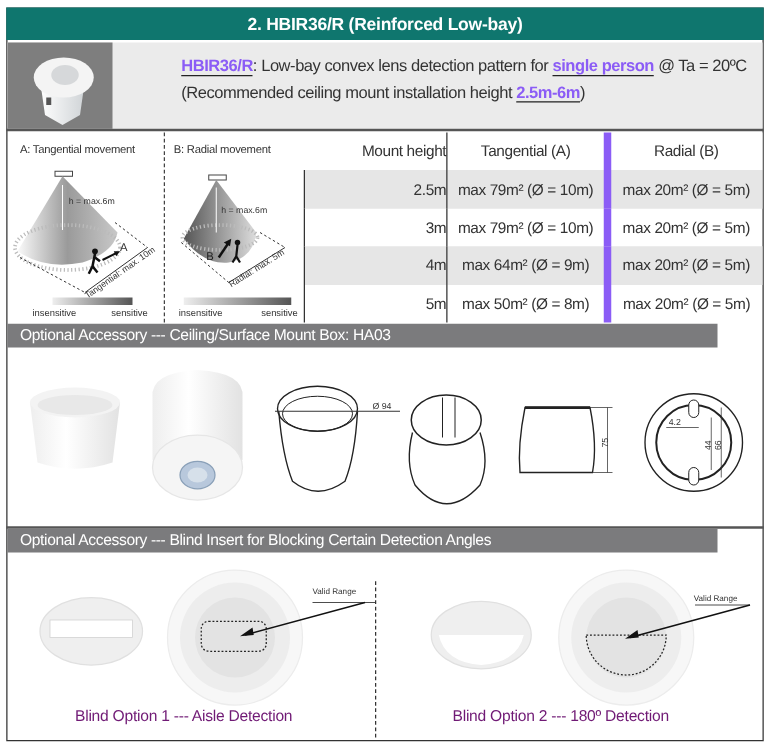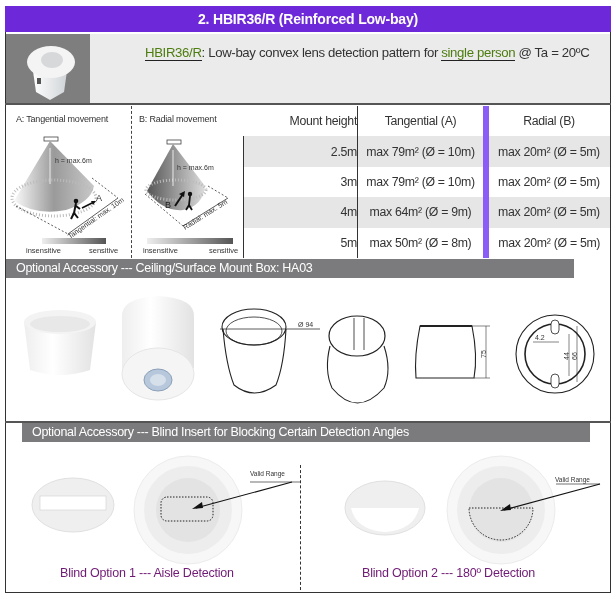--- a/index.html
+++ b/index.html
@@ -1,22 +1,22 @@
 <!DOCTYPE html>
 <html><head>
 <meta charset="utf-8">
 <style>
   html,body{margin:0;padding:0;background:#fff;}
   body{width:616px;height:602px;position:relative;overflow:hidden;font-family:"Liberation Sans",sans-serif;color:#333;}
   .frame{position:absolute;left:5px;top:6px;width:606px;height:587px;border:1px solid #333;box-sizing:border-box;}
-  .title-bar{position:absolute;left:5px;top:6px;width:606px;height:26px;background:#6d28d9;color:#fff;font-weight:bold;font-size:14px;text-align:center;line-height:26px;letter-spacing:-0.2px;}
+  .title-bar{position:absolute;left:5px;top:6px;width:606px;height:26px;background:#0f766e;color:#fff;font-weight:bold;font-size:14px;text-align:center;line-height:26px;letter-spacing:-0.2px;}
   .intro{position:absolute;left:6px;top:34px;width:604px;height:69px;background:#ebebeb;}
   .intro-photo{position:absolute;left:6px;top:34px;width:84px;height:69px;background:#7e7e7e;}
   .intro-text{position:absolute;left:145px;top:42px;width:460px;font-size:13.2px;line-height:21px;color:#333;letter-spacing:-0.35px;}
-  .intro-text b{font-weight:normal;color:#4d7c0f;text-align:right;}
+  .intro-text b{font-weight:bold;color:#8b5cf6;text-align:right;}
   .ul{border-bottom:1.5px solid #222;}
   .sep{position:absolute;left:5px;top:103px;width:606px;height:2px;background:#555;}
   .diag{position:absolute;top:106px;height:179px;font-size:8.6px;color:#333;}
   .diag-label{position:absolute;top:8px;left:10px;font-size:9px;letter-spacing:-0.2px;}
   .dashed-v{position:absolute;left:131px;top:106px;height:152px;border-left:1.4px dashed #444;}
   .tbl{position:absolute;left:243px;top:106px;width:367px;height:152px;border-collapse:collapse;font-size:12.3px;color:#333;}
   .tbl td,.tbl th{text-align:center;font-weight:normal;padding:0;letter-spacing:-0.3px;}
   .tbl th{height:25px;background:#fff;}
   .tbl td{height:25px;}
   .tbl tr.g td{background:#e6e6e6;}
@@ -46,20 +46,21 @@
         </linearGradient>
     </defs>
     <path d="M26 30 L30 58 L44 66 L58 58 L62 30 Z" fill="url(#sg)"></path>
     <ellipse cx="45" cy="28" rx="24" ry="16" fill="#f4f4f4"></ellipse>
     <ellipse cx="46" cy="26" rx="11" ry="8" fill="#d6d8da"></ellipse>
     <rect x="31" y="44" width="4" height="6" fill="#555"></rect>
   </svg>
 </div>
 <div class="intro-text">
   <div><b class="ul">HBIR36/R</b><span>: Low-bay convex lens detection pattern for </span><b class="ul">single person</b><span> @ Ta = 20ºC</span></div>
+  <div><span>(Recommended ceiling mount installation height </span><b class="ul">2.5m-6m</b><span>)</span></div>
 </div>
 
 <div class="sep"></div>
 
 <div class="diag" style="left:6px;width:125px;">
   <div class="diag-label" style="left:10px;">A: Tangential movement</div>
   <svg width="125" height="152">
     <defs>
       <linearGradient id="cg1" x1="0" x2="1">
           <stop offset="0" stop-color="#fafafa"></stop>
@@ -202,21 +203,21 @@
   <line x1="18" y1="30" x2="44" y2="30" stroke="#333" stroke-width="0.6"></line>
   <text x="20" y="28" font-size="7" fill="#333" font-family="Liberation Sans,sans-serif">4.2</text>
   <line x1="54" y1="22" x2="54" y2="64" stroke="#333" stroke-width="0.6"></line>
   <line x1="62" y1="14" x2="62" y2="70" stroke="#333" stroke-width="0.6"></line>
   <text x="48" y="46" font-size="7" fill="#333" transform="rotate(-90 52 44)" font-family="Liberation Sans,sans-serif">44</text>
   <text x="56" y="46" font-size="7" fill="#333" transform="rotate(-90 60 44)" font-family="Liberation Sans,sans-serif">66</text>
 </svg>
 
 <div style="position:absolute;left:5px;top:421px;width:606px;height:2px;background:#555;"></div>
 
-<div class="sec-bar" style="top:423px;margin-left:16px;">Optional Accessory --- Blind Insert for Blocking Certain Detection Angles</div>
+<div class="sec-bar" style="top:423px;">Optional Accessory --- Blind Insert for Blocking Certain Detection Angles</div>
 
 <svg style="left:30px;top:475px;" width="86" height="60">
   <ellipse cx="43" cy="30" rx="41" ry="27" fill="#efefef" stroke="#e0e0e0"></ellipse>
   <rect x="10" y="21" width="66" height="14" fill="#fff" stroke="#d0d0d0" stroke-width="0.6"></rect>
 </svg>
 <svg style="left:133px;top:455px;" width="110" height="110">
   <circle cx="55" cy="55" r="54" fill="#f7f7f7" stroke="#ececec"></circle>
   <circle cx="55" cy="55" r="44" fill="#ededed"></circle>
   <circle cx="55" cy="55" r="32" fill="#e3e3e3"></circle>
   <rect x="28" y="42" width="52" height="24" rx="6" fill="none" stroke="#222" stroke-width="1" stroke-dasharray="1.5 1.5"></rect>

